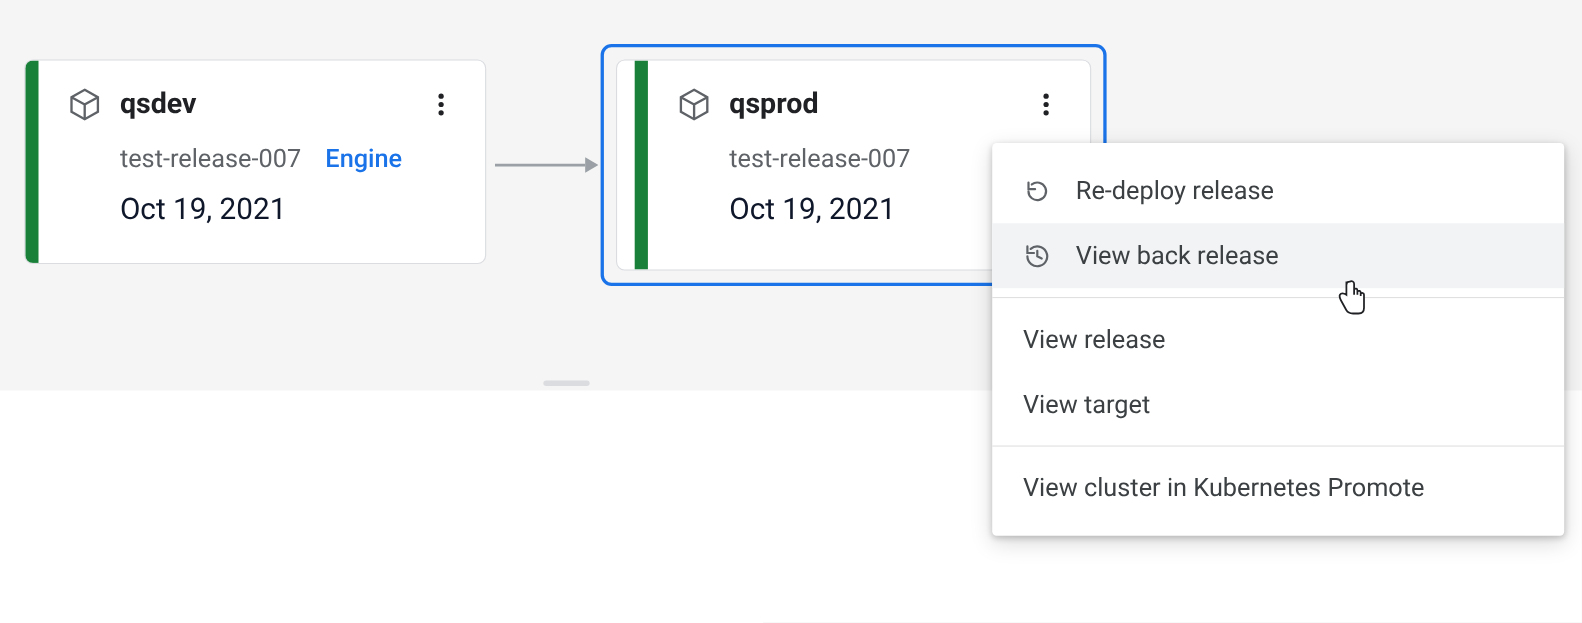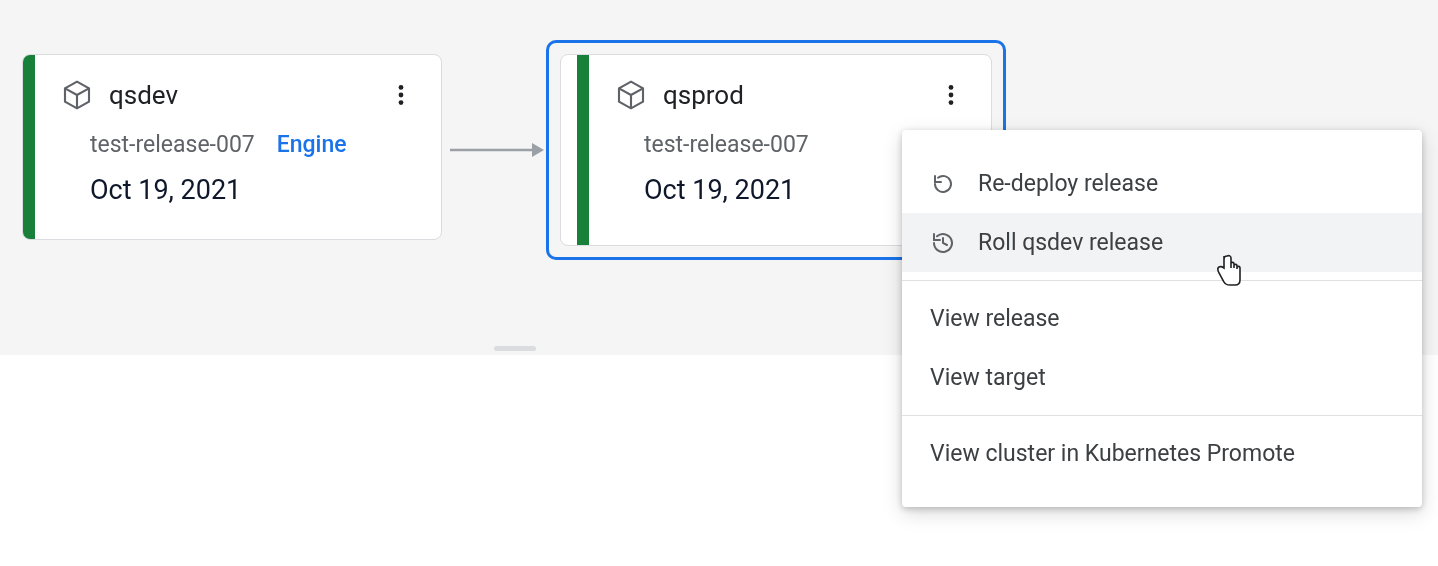--- a/index.html
+++ b/index.html
@@ -94,34 +94,34 @@
       align-items: center;
       gap: 16px;
     }
     .cube-icon {
       width: 32px;
       height: 32px;
       flex-shrink: 0;
     }
     .card-title {
       font-size: 26px;
-      font-weight: 400;
+      font-weight: 700;
       color: #202124;
     }
     .more-btn {
       width: 36px;
       height: 36px;
       display: flex;
       align-items: center;
       justify-content: center;
       cursor: pointer;
       border-radius: 50%;
     }
     .card-body {
-      margin-left: 29px;
+      margin-left: 48px;
       margin-top: 18px;
       display: flex;
       flex-direction: column;
       gap: 16px;
     }
     .release-row {
       display: flex;
       align-items: center;
       gap: 22px;
     }
@@ -148,21 +148,21 @@
     }
     .menu {
       position: absolute;
       left: 902px;
       top: 130px;
       width: 520px;
       background: #fff;
       box-shadow: 0 2px 6px rgba(0,0,0,0.2), 0 6px 20px rgba(0,0,0,0.15);
       border-radius: 4px;
       z-index: 10;
-      padding: 24px 0;
+      padding: 14px 0;
     }
     .menu-item {
       display: flex;
       align-items: center;
       padding: 16px 28px;
       font-size: 23px;
       color: #3c4043;
       cursor: pointer;
       gap: 22px;
     }
@@ -276,21 +276,21 @@
       <span>Re-deploy release</span>
     </div>
     <div class="menu-item hovered">
       <span class="menu-icon">
         <svg viewBox="0 0 24 24" width="24" height="24" fill="none" stroke="#5f6368" stroke-width="2" stroke-linecap="round">
           <path d="M3 12 a9 9 0 1 0 3 -6.7"></path>
           <polyline points="3 3 3 9 9 9"></polyline>
           <polyline points="12 7 12 12 16 14"></polyline>
         </svg>
       </span>
-      <span>Roll qsdev release</span>
+      <span>View back release</span>
     </div>
     <div class="menu-divider"></div>
     <div class="menu-item">
       <span>View release</span>
     </div>
     <div class="menu-item">
       <span>View target</span>
     </div>
     <div class="menu-divider"></div>
     <div class="menu-item">

